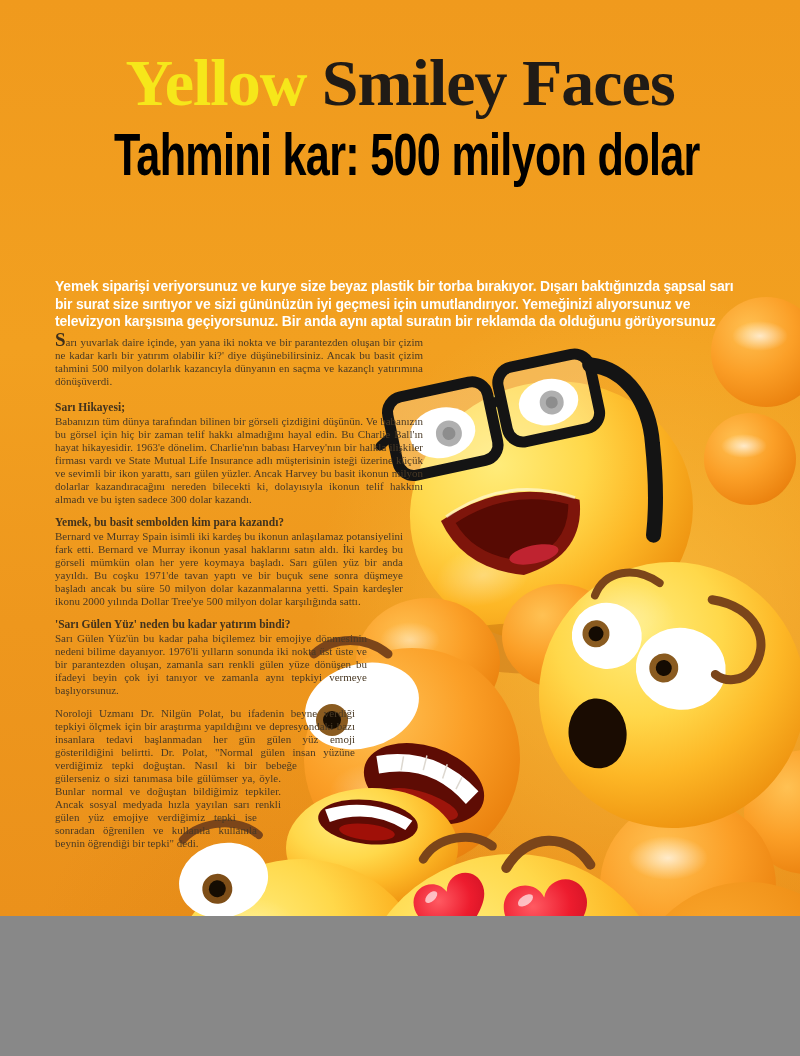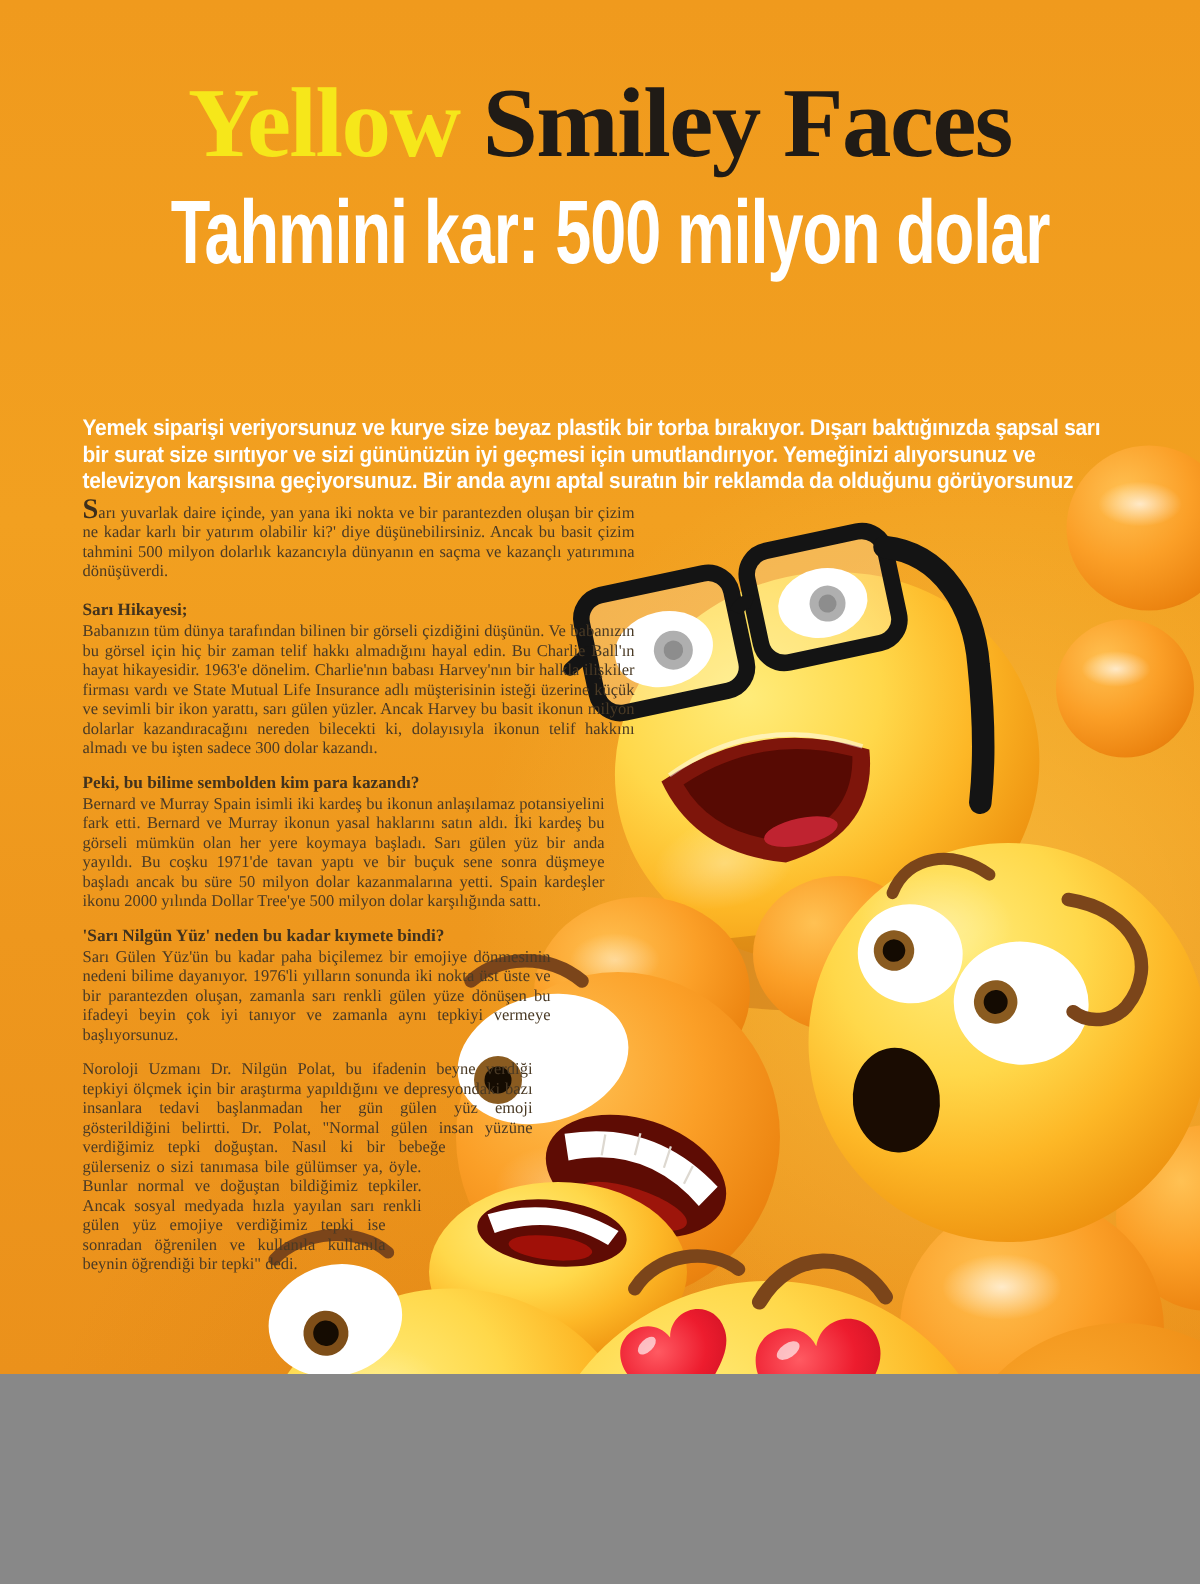--- a/index.html
+++ b/index.html
@@ -10,21 +10,21 @@
         radial-gradient(circle at 640px 620px, rgba(255,215,85,.50) 0, rgba(255,215,85,0) 330px),
         radial-gradient(circle at 300px 1010px, rgba(196,104,6,.22) 0, rgba(196,104,6,0) 280px),
         linear-gradient(180deg,#F09A1D 0%,#F2A020 38%,#EE971D 68%,#EB911B 100%);}
   .art{position:absolute;left:0;top:0;width:800px;height:1056px;}
 
   
   .masthead{position:absolute;left:0;top:48px;width:800px;text-align:center;z-index:3;}
   .masthead h1{margin:0;font:bold 66px/1.05 "Liberation Serif",serif;letter-spacing:-1px;}
   .hl-accent{color:#F6E71A;}
   .hl-main{color:#201B16;}
-  .masthead h2{margin:8px 0 0 0;font:bold 60px/1.0 "Liberation Sans",sans-serif;color:#ffffff;}
+  .masthead h2{margin:8px 0 0 0;font:bold 60px/1.0 "Liberation Sans",sans-serif;color:#000000;}
   .condense{display:inline-block;transform:scaleX(.72);transform-origin:50% 50%;white-space:nowrap;letter-spacing:-1px;}
 
   
   .lead{position:absolute;left:55px;top:262px;width:748px;z-index:3;
         font:bold 15px/1.18 "Liberation Sans",sans-serif;color:#FFFFFF;
         transform:scaleX(.93);transform-origin:0 0;letter-spacing:-.2px;text-align:left;}
 
   
   .column{position:absolute;left:55px;top:330px;width:368px;z-index:2;color:#4A3A25;}
   .sec{margin:0 0 10px 0;}
@@ -203,26 +203,26 @@
     <section class="sec intro">
       <p><span class="dropcap">S</span><span>arı yuvarlak daire içinde, yan yana iki nokta ve bir parantezden oluşan bir çizim ne kadar karlı bir yatırım olabilir ki?' diye düşünebilirsiniz. Ancak bu basit çizim tahmini 500 milyon dolarlık kazancıyla dünyanın en saçma ve kazançlı yatırımına dönüşüverdi.</span></p>
     </section>
 
     <section class="sec s2">
       <h3>Sarı Hikayesi;</h3>
       <p>Babanızın tüm dünya tarafından bilinen bir görseli çizdiğini düşünün. Ve babanızın bu görsel için hiç bir zaman telif hakkı almadığını hayal edin. Bu Charlie Ball'ın hayat hikayesidir. 1963'e dönelim. Charlie'nın babası Harvey'nın bir halkla ilişkiler firması vardı ve State Mutual Life Insurance adlı müşterisinin isteği üzerine küçük ve sevimli bir ikon yarattı, sarı gülen yüzler.  Ancak Harvey bu basit ikonun milyon dolarlar kazandıracağını nereden bilecekti ki, dolayısıyla ikonun telif hakkını almadı ve bu işten sadece 300 dolar kazandı.</p>
     </section>
 
     <section class="sec s3">
-      <h3>Peki, bu bilime sembolden kim para kazandı?</h3>
+      <h3>Yemek, bu basit sembolden kim para kazandı?</h3>
       <p>Bernard ve Murray Spain isimli iki kardeş bu ikonun anlaşılamaz potansiyelini fark etti. Bernard ve Murray ikonun yasal haklarını satın aldı. İki kardeş bu görseli mümkün olan her yere koymaya başladı. Sarı gülen yüz bir anda yayıldı. Bu coşku 1971'de tavan yaptı ve bir buçuk sene sonra düşmeye başladı ancak bu süre 50 milyon dolar kazanmalarına yetti. Spain kardeşler ikonu 2000 yılında Dollar Tree'ye 500 milyon dolar karşılığında sattı.</p>
     </section>
 
     <section class="sec s4">
-      <h3>'Sarı Nilgün Yüz' neden bu kadar kıymete bindi?</h3>
+      <h3>'Sarı Gülen Yüz' neden bu kadar yatırım bindi?</h3>
       <p>Sarı Gülen Yüz'ün bu kadar paha biçilemez bir emojiye dönmesinin nedeni bilime dayanıyor. 1976'li yılların sonunda iki nokta üst üste ve bir parantezden oluşan, zamanla sarı renkli gülen yüze dönüşen bu ifadeyi beyin çok iyi tanıyor ve zamanla aynı tepkiyi vermeye başlıyorsunuz.</p>
     </section>
 
     <section class="sec s5">
       <div class="s5wrap">
         <span class="fl" style="width:0;height:52px"></span>
         <span class="fl" style="width:58px;height:13px"></span>
         <span class="fl" style="width:74px;height:39px"></span>
         <span class="fl" style="width:98px;height:39px"></span>
         <span class="fl" style="width:110px;height:39px"></span>

